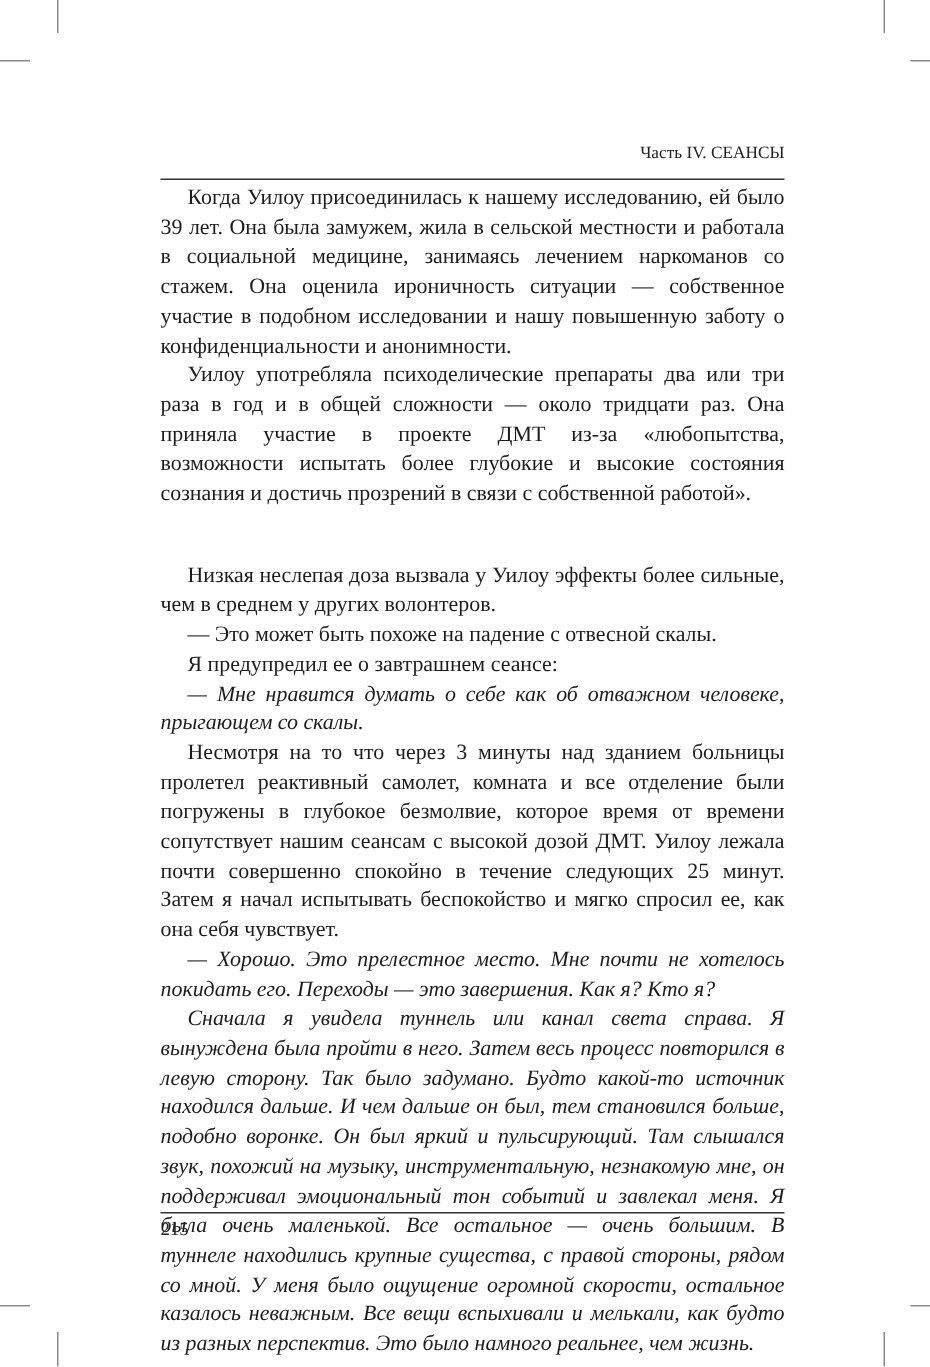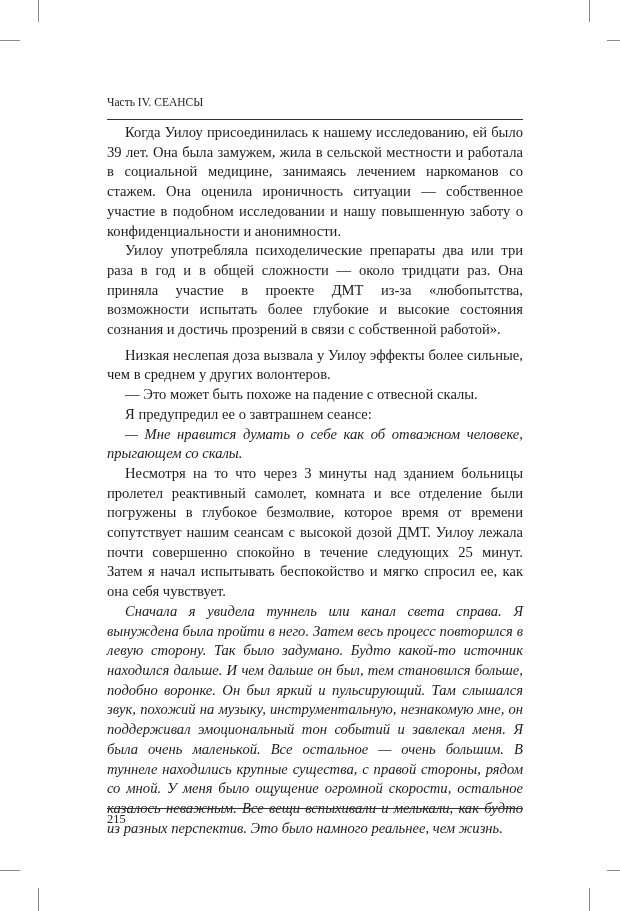--- a/index.html
+++ b/index.html
@@ -3,31 +3,31 @@
 <meta charset="utf-8">
 <style>
   html, body { margin: 0; padding: 0; background: #ffffff; }
   body { width: 620px; height: 911px; position: relative; overflow: hidden; color: #1a1a1a; }
   .crop { position: absolute; background: #8a8a8a; }
   .crop.v { width: 1px; }
   .crop.h { height: 1px; }
 
   .header {
     position: absolute; left: 107px; width: 416px; top: 96px;
-    text-align: left; font-family: "Liberation Serif", serif; font-size: 11.5px; color: #222;
+    text-align: right; font-family: "Liberation Serif", serif; font-size: 11.5px; color: #222;
   }
   .rule { position: absolute; left: 107px; width: 416px; height: 1px; background: #333; }
 
   .body-text {
     position: absolute; left: 107px; width: 416px; top: 123px;
     font-family: "Liberation Serif", serif; font-size: 14.6px; line-height: 19.7px;
     text-align: justify; color: #1c1c1c;
   }
   .body-text p { margin: 0; text-indent: 18px; }
-  .body-text p.gap { margin-top: 6px; }
+  .body-text p.gap { margin-top: 35px; }
   .body-text .it { font-style: italic; }
 
   .page-num {
     position: absolute; left: 107px; width: 416px; top: 812px;
     font-family: "Liberation Serif", serif; font-size: 12.5px; color: #222;
   }
 </style>
 </head>
 <body>
 
@@ -44,18 +44,19 @@
 <div class="rule" style="top:119px;"></div>
 
 <div class="body-text">
   <p>Когда Уилоу присоединилась к нашему исследованию, ей было 39 лет. Она была замужем, жила в сельской местности и работала в социальной медицине, занимаясь лечением наркоманов со стажем. Она оценила ироничность ситуации — собственное участие в подобном исследовании и нашу повышенную заботу о конфиденциальности и анонимности.</p>
   <p>Уилоу употребляла психоделические препараты два или три раза в год и в общей сложности — около тридцати раз. Она приняла участие в проекте ДМТ из-за «любопытства, возможности испытать более глубокие и высокие состояния сознания и достичь прозрений в связи с собственной работой».</p>
   <p class="gap">Низкая неслепая доза вызвала у Уилоу эффекты более сильные, чем в среднем у других волонтеров.</p>
   <p>— Это может быть похоже на падение с отвесной скалы.</p>
   <p>Я предупредил ее о завтрашнем сеансе:</p>
   <p class="it">— Мне нравится думать о себе как об отважном человеке, прыгающем со скалы.</p>
   <p>Несмотря на то что через 3 минуты над зданием больницы пролетел реактивный самолет, комната и все отделение были погружены в глубокое безмолвие, которое время от времени сопутствует нашим сеансам с высокой дозой ДМТ. Уилоу лежала почти совершенно спокойно в течение следующих 25 минут. Затем я начал испытывать беспокойство и мягко спросил ее, как она себя чувствует.</p>
+  <p class="it">— Хорошо. Это прелестное место. Мне почти не хотелось покидать его. Переходы — это завершения. Как я? Кто я?</p>
   <p class="it">Сначала я увидела туннель или канал света справа. Я вынуждена была пройти в него. Затем весь процесс повторился в левую сторону. Так было задумано. Будто какой-то источник находился дальше. И чем дальше он был, тем становился больше, подобно воронке. Он был яркий и пульсирующий. Там слышался звук, похожий на музыку, инструментальную, незнакомую мне, он поддерживал эмоциональный тон событий и завлекал меня. Я была очень маленькой. Все остальное — очень большим. В туннеле находились крупные существа, с правой стороны, рядом со мной. У меня было ощущение огромной скорости, остальное казалось неважным. Все вещи вспыхивали и мелькали, как будто из разных перспектив. Это было намного реальнее, чем жизнь.</p>
 
 </div>
 
 <div class="rule" style="top:808px;"></div>
 <div class="page-num">215</div>
 
 </body></html>

